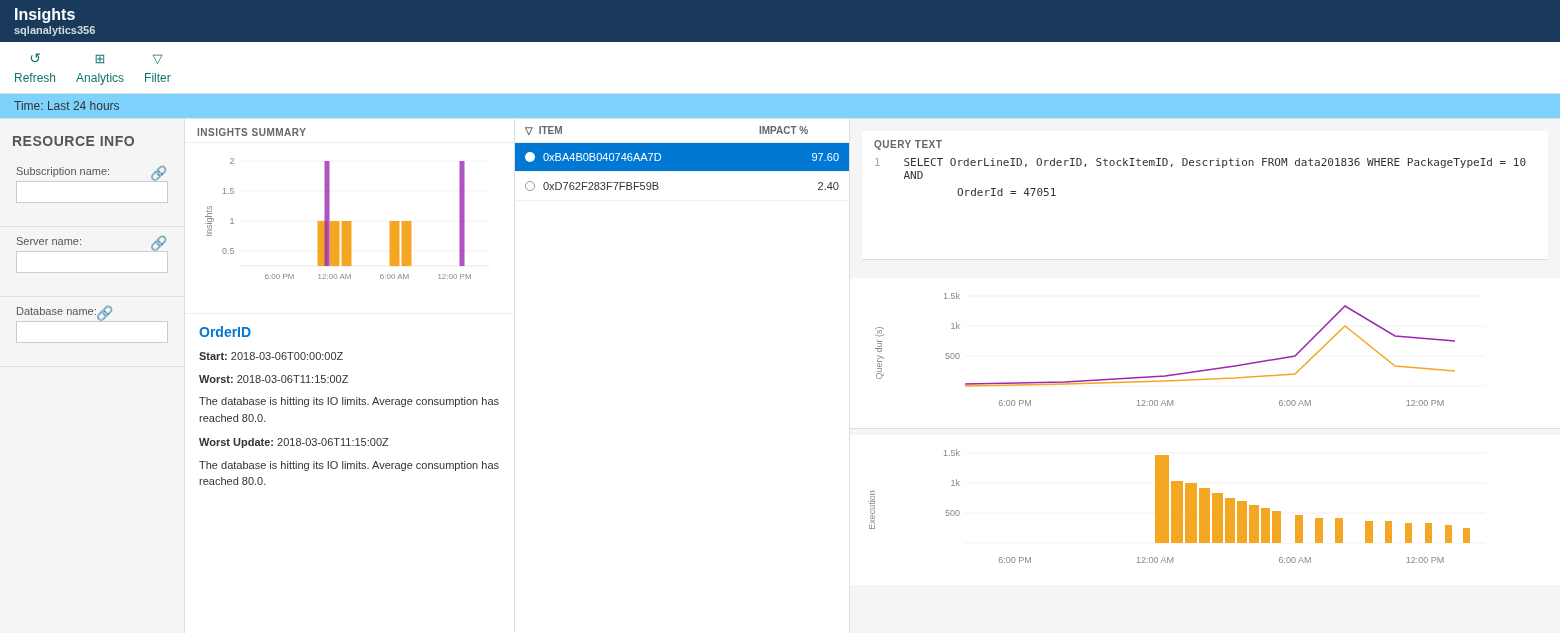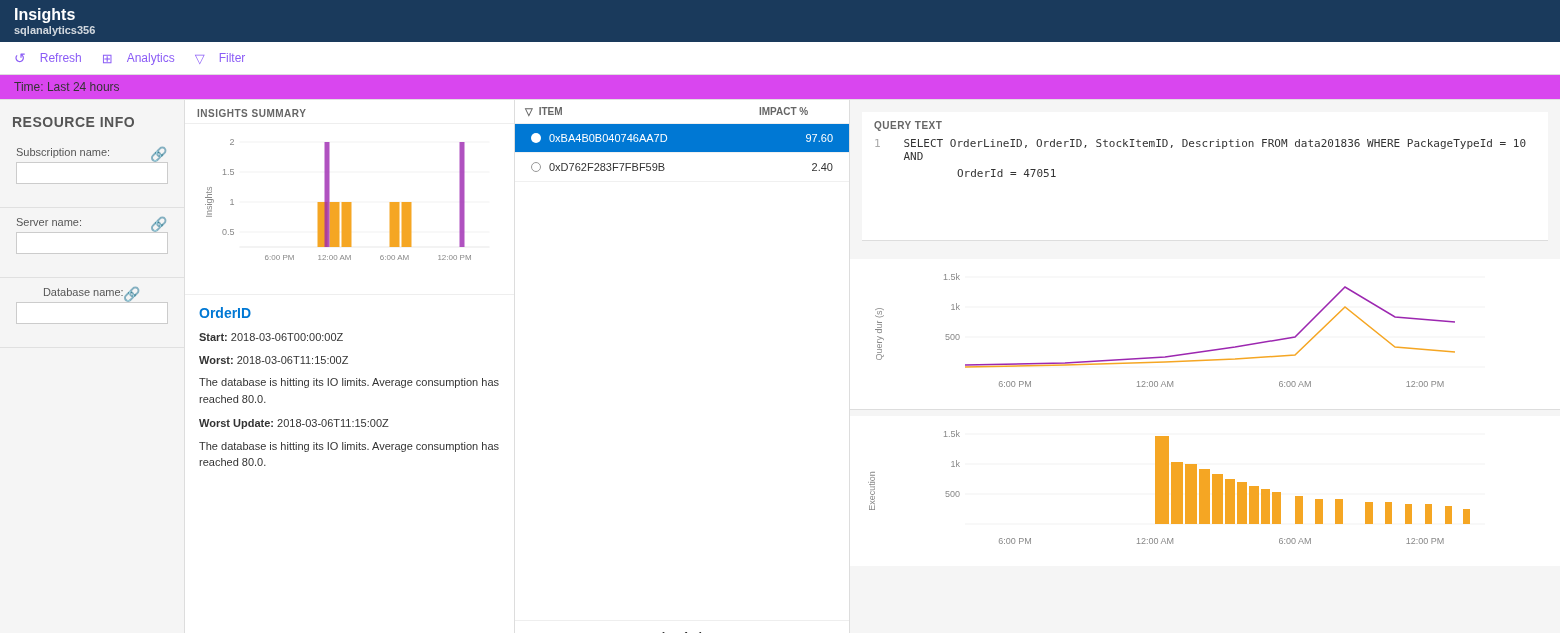--- a/index.html
+++ b/index.html
@@ -17,31 +17,31 @@
     
     .toolbar {
       background: #fff;
       border-bottom: 1px solid #ddd;
       padding: 8px 14px;
       display: flex;
       align-items: center;
       gap: 20px;
     }
     .toolbar-btn {
-      display: flex; align-items: center; gap: 14px;
-      cursor: pointer; color: #8b5cf6; font-size: 12px;
-      background: none; border: none;
+      display: flex; align-items: center; gap: 5px;
+      cursor: pointer; color: #0f766e; font-size: 12px;
+      background: none; border: none; flex-direction: column;
     }
 
     
     .time-bar {
       padding: 5px 14px;
       font-size: 12px;
       color: #333;
-      background: #d946ef;
+      background: #7dd3fc;
       border-bottom: 1px solid #e0e0e0;
     }
 
     
     .main-content {
       display: flex;
       height: calc(633px - 80px);
       overflow: hidden;
     }
 
@@ -141,21 +141,21 @@
       border-bottom: 1px solid #eee;
       font-size: 10px;
       font-weight: 700;
       color: #666;
     }
     .item-col-item { flex: 1; }
     .item-col-impact { width: 80px; }
     .item-row {
       display: flex;
       align-items: center;
-      padding: 8px 16px;
+      padding: 8px 10px;
       border-bottom: 1px solid #f0f0f0;
       cursor: pointer;
       font-size: 11px;
     }
     .item-row.selected { background: #0078d4; color: white; }
     .item-row-dot {
       width: 10px; height: 10px;
       border-radius: 50%;
       margin-right: 8px;
       flex-shrink: 0;
@@ -286,21 +286,21 @@
       <input class="sidebar-field-input" type="text" value="" style="">
     </div>
     <div class="sidebar-field">
       <div style="display:flex;justify-content:space-between;align-items:center;">
         <span class="sidebar-field-label">Server name:</span>
         <span class="icon-edit">🔗</span>
       </div>
       <input class="sidebar-field-input" type="text" value="" style="">
     </div>
     <div class="sidebar-field">
-      <div style="display:flex;justify-content:center;align-items:center;">
+      <div style="display:flex;justify-content:flex-start;align-items:center;">
         <span class="sidebar-field-label">Database name:</span>
         <span class="icon-edit">🔗</span>
       </div>
       <input class="sidebar-field-input" type="text" value="" style="">
     </div>
   </div>
 
   <div class="center-area">
 
     <div class="insights-panel">

